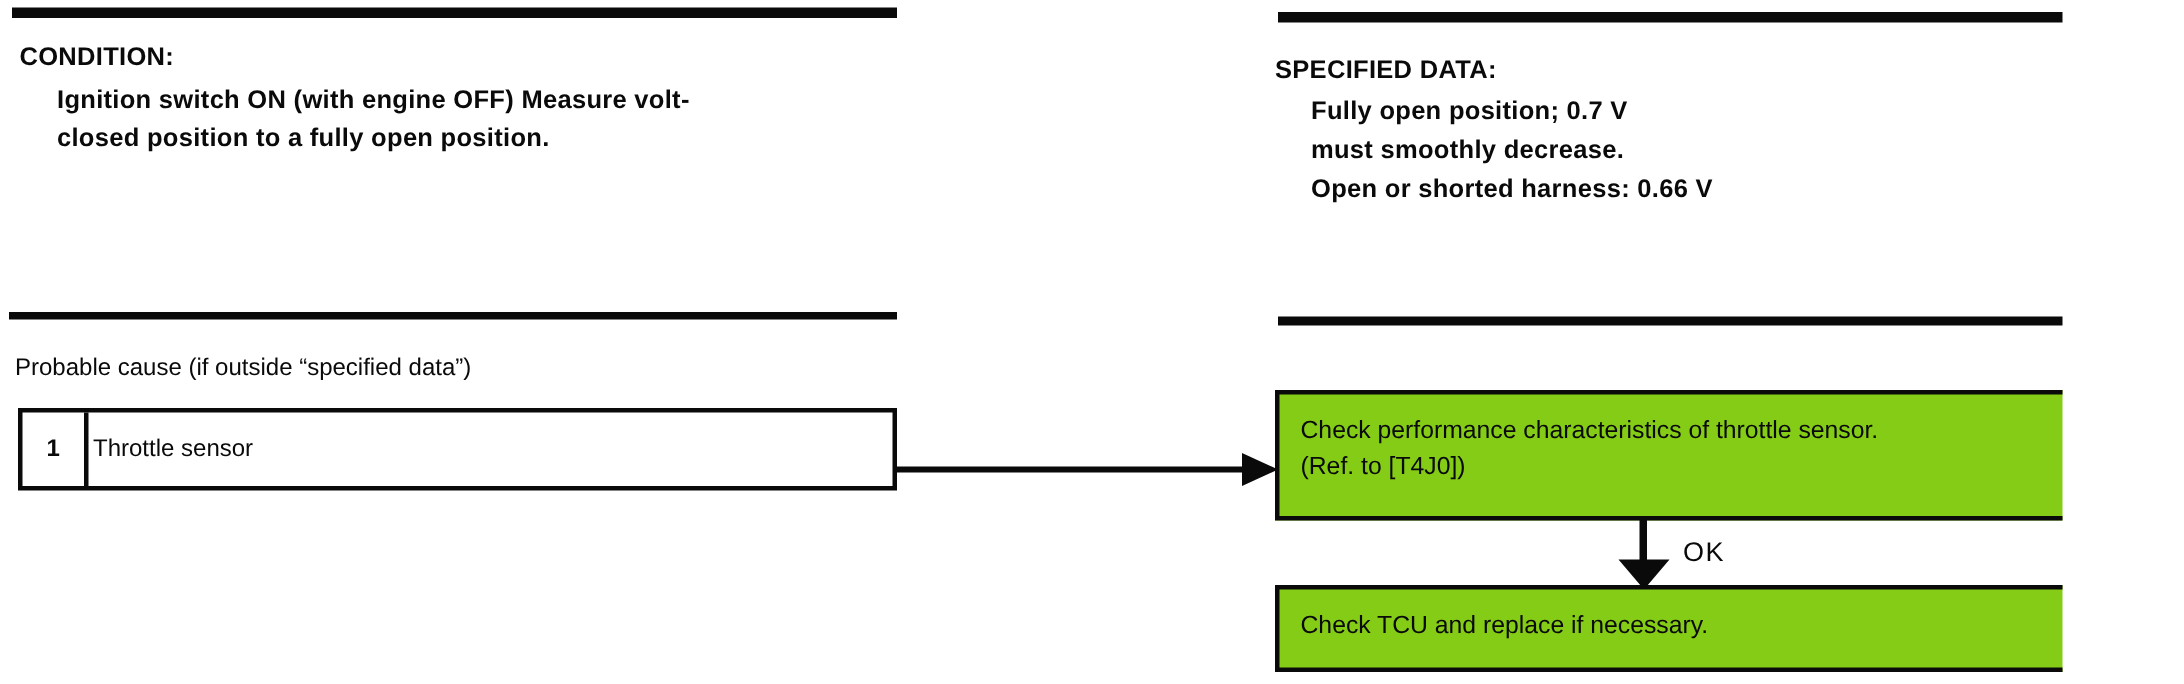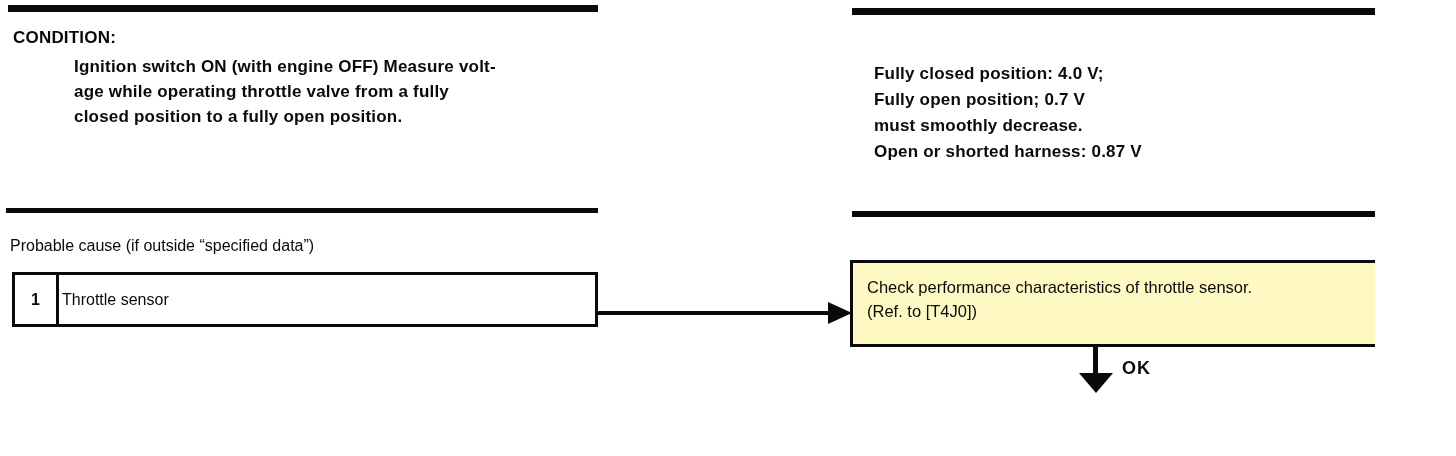--- a/index.html
+++ b/index.html
@@ -34,21 +34,21 @@
     font-size:16px; font-weight:bold;
   }
   .cause-text {
     flex:1; display:flex; align-items:center;
     padding-left:3px; font-size:16px;
   }
 
   .flow-box {
     position:absolute; left:850px; width:590px;
     border:3px solid #0a0a0a; box-sizing:border-box;
-    background:#fef9c3; font-size:16.5px; line-height:24px;
+    background:#84cc16; font-size:16.5px; line-height:24px;
   }
   .flow-box-1 { top:260px; height:87px; padding:12px 14px 0 14px; }
   .flow-box-2 { top:390px; height:58px; padding:12px 14px 0 14px; }
 
   
   .h-arrow-shaft { position:absolute; left:598px; top:311px; width:234px; height:4px; background:#0a0a0a; }
   .h-arrow-head {
     position:absolute; left:828px; top:302px;
     width:0; height:0;
     border-left:24px solid #0a0a0a;
@@ -58,42 +58,41 @@
 
   
   .v-arrow-shaft { position:absolute; left:1093px; top:346px; width:5px; height:29px; background:#0a0a0a; }
   .v-arrow-head {
     position:absolute; left:1079px; top:373px;
     width:0; height:0;
     border-top:20px solid #0a0a0a;
     border-left:17px solid transparent;
     border-right:17px solid transparent;
   }
-  .ok-label { position:absolute; left:1122px; top:358px; font-size:18px; font-weight:bold; letter-spacing:1px; }
+  .ok-label { position:absolute; left:1122px; top:358px; font-size:18px; font-weight:normal; letter-spacing:1px; }
 </style>
 </head>
 <body>
 
 <div class="page">
 
   <div class="rule" style="left:8px; top:5px; width:590px; height:7px;"></div>
   <div class="rule" style="left:852px; top:8px; width:596px; height:7px;"></div>
 
   <div class="abs heading" style="left:13px; top:28px;">CONDITION:</div>
-  <div class="abs cond-lines" style="left:38px; top:54px;margin-left:36px;">
+  <div class="abs cond-lines" style="left:38px; top:54px;">
     <div>Ignition switch ON (with engine OFF) Measure volt-</div>
-    <div>age while operating throttle valve from a fully</div>
     <div>closed position to a fully open position.</div>
   </div>
 
+  <div class="abs heading" style="left:850px; top:37px;">SPECIFIED DATA:</div>
   <div class="abs spec-lines" style="left:874px; top:61px;">
-    <div>Fully closed position: 4.0 V;</div>
     <div>Fully open position; 0.7 V</div>
     <div>must smoothly decrease.</div>
-    <div>Open or shorted harness: 0.87 V</div>
+    <div>Open or shorted harness: 0.66 V</div>
   </div>
 
   <div class="rule" style="left:6px; top:208px; width:592px; height:5px;"></div>
   <div class="rule" style="left:852px; top:211px; width:598px; height:6px;"></div>
 
   <div class="abs pc-label" style="left:10px; top:237px;">Probable cause (if outside “specified data”)</div>
 
   <div class="cause-table">
     <div class="cause-num">1</div>
     <div class="cause-text">Throttle sensor</div>
@@ -104,14 +103,17 @@
 
   <div class="flow-box flow-box-1">
     <div>Check performance characteristics of throttle sensor.</div>
     <div>(Ref. to [T4J0])</div>
   </div>
 
   <div class="v-arrow-shaft"></div>
   <div class="v-arrow-head"></div>
   <div class="ok-label">OK</div>
 
+  <div class="flow-box flow-box-2">
+    <div>Check TCU and replace if necessary.</div>
+  </div>
 
 </div>
 
 </body></html>

